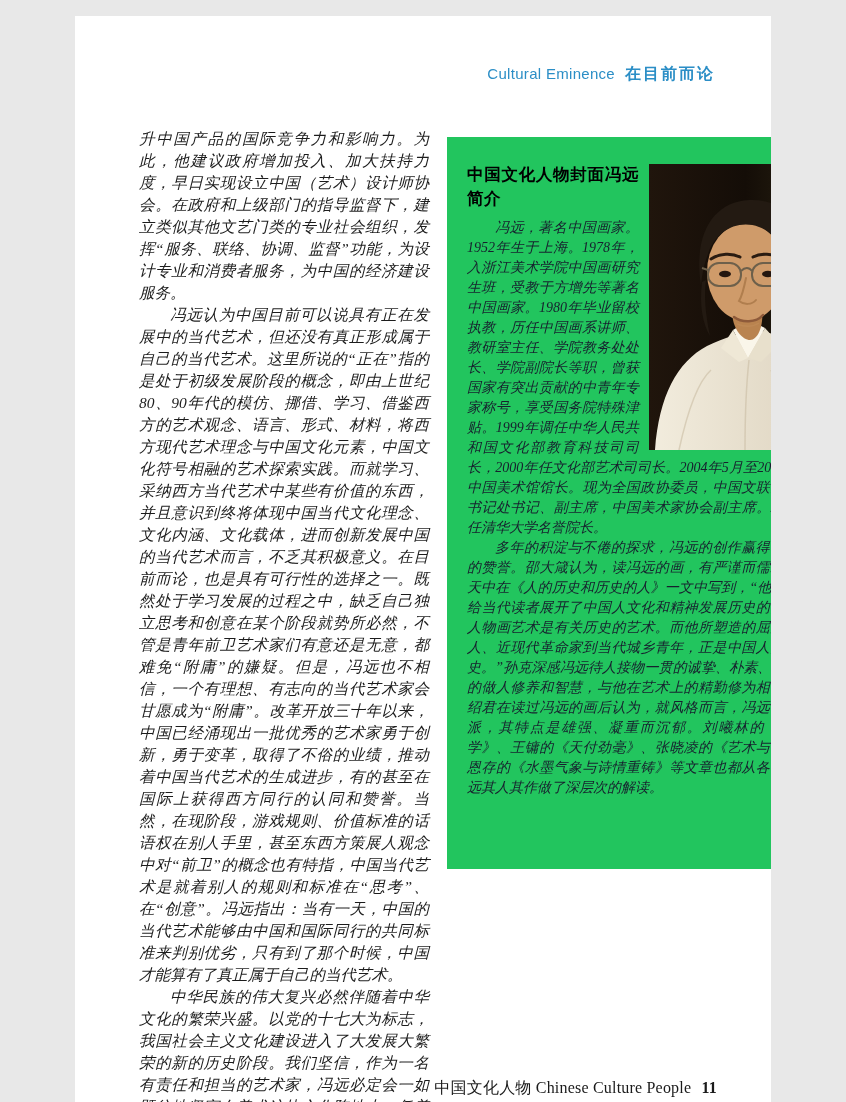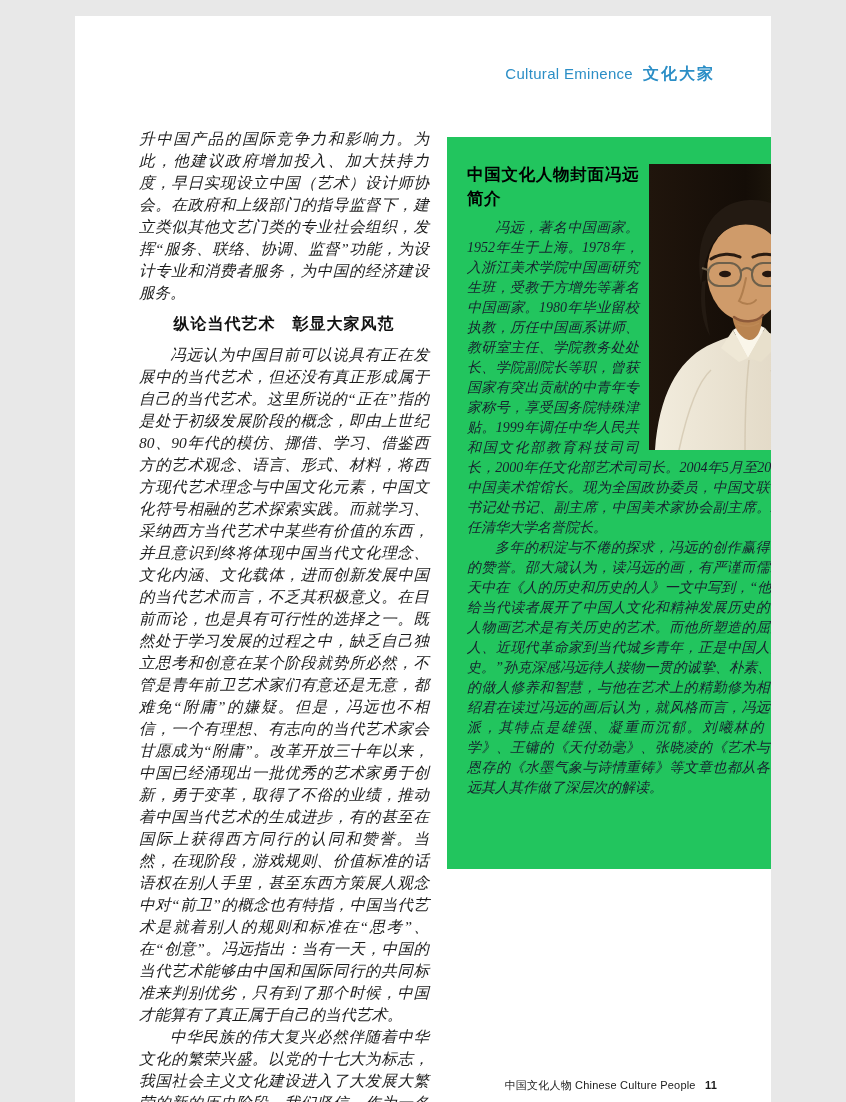--- a/index.html
+++ b/index.html
@@ -42,38 +42,37 @@
     font-size:16.5px;font-weight:700;color:#000;line-height:24px;letter-spacing:.5px;
   }
   .profile-box p{margin:0;text-indent:2em;}
   .photo{
     float:right;width:193px;height:286px;margin:2px 0 8px 10px;
     line-height:0;
   }
   
   .footer{
     position:absolute;top:1062px;right:54px;
-    font-family:Liberation Sans, sans-serif;
-    font-size:11px;color:#1a1a1a;letter-spacing:.2px;
+    font-family:Liberation Serif, serif;
+    font-size:16px;color:#1a1a1a;letter-spacing:.2px;
   }
   .footer .pagenum{font-weight:700;padding-left:6px;}
 </style>
 </head>
 <body>
 
 <div class="page">
 
   <div class="header">
     <span class="en">Cultural Eminence</span>
-    <span class="zh">文化大家</span>
+    <span class="zh">在目前而论</span>
   </div>
 
   <div class="left-col">
     <p class="cont">升中国产品的国际竞争力和影响力。为此，他建议政府增加投入、加大扶持力度，早日实现设立中国（艺术）设计师协会。在政府和上级部门的指导监督下，建立类似其他文艺门类的专业社会组织，发挥“服务、联络、协调、监督”功能，为设计专业和消费者服务，为中国的经济建设服务。</p>
-    <h3>纵论当代艺术　彰显大家风范</h3>
     <p class="indent">冯远认为中国目前可以说具有正在发展中的当代艺术，但还没有真正形成属于自己的当代艺术。这里所说的“正在”指的是处于初级发展阶段的概念，即由上世纪80、90年代的模仿、挪借、学习、借鉴西方的艺术观念、语言、形式、材料，将西方现代艺术理念与中国文化元素，中国文化符号相融的艺术探索实践。而就学习、采纳西方当代艺术中某些有价值的东西，并且意识到终将体现中国当代文化理念、文化内涵、文化载体，进而创新发展中国的当代艺术而言，不乏其积极意义。在目前而论，也是具有可行性的选择之一。既然处于学习发展的过程之中，缺乏自己独立思考和创意在某个阶段就势所必然，不管是青年前卫艺术家们有意还是无意，都难免“附庸”的嫌疑。但是，冯远也不相信，一个有理想、有志向的当代艺术家会甘愿成为“附庸”。改革开放三十年以来，中国已经涌现出一批优秀的艺术家勇于创新，勇于变革，取得了不俗的业绩，推动着中国当代艺术的生成进步，有的甚至在国际上获得西方同行的认同和赞誉。当然，在现阶段，游戏规则、价值标准的话语权在别人手里，甚至东西方策展人观念中对“前卫”的概念也有特指，中国当代艺术是就着别人的规则和标准在“思考”、在“创意”。冯远指出：当有一天，中国的当代艺术能够由中国和国际同行的共同标准来判别优劣，只有到了那个时候，中国才能算有了真正属于自己的当代艺术。</p>
     <p class="indent"><span>中华民族的伟大复兴必然伴随着中华文化的繁荣兴盛。以党的十七大为标志，我国社会主义文化建设进入了大发展大繁荣的新的历史阶段。我们坚信，作为一名有责任和担当的艺术家，冯远必定会一如既往地坚守在美术这块文化阵地上，凭着对祖国和人民饱含的感情和责任意识，凭着对艺术事业不懈追求的激情，将努力担当起振兴中华民族文化的历史使命，在艺术道路上继续锐意进取，创造出更多的无愧于历史，无愧于时代，无愧于人民的不朽之作，实践自己“继续努力”的誓言，为构建社会主义核心价值体系,繁荣发展中国特色社会主义文化,建设中华民族共有的精神家园作出卓越的贡献！</span></p>
   </div>
 
   <div class="profile-box">
     <div class="photo">
       <svg viewBox="0 0 193 286" width="193" height="286">
         <defs>
           <linearGradient id="bg" x1="0" y1="0" x2="1" y2="0">
             <stop offset="0" stop-color="#20150c"></stop>

